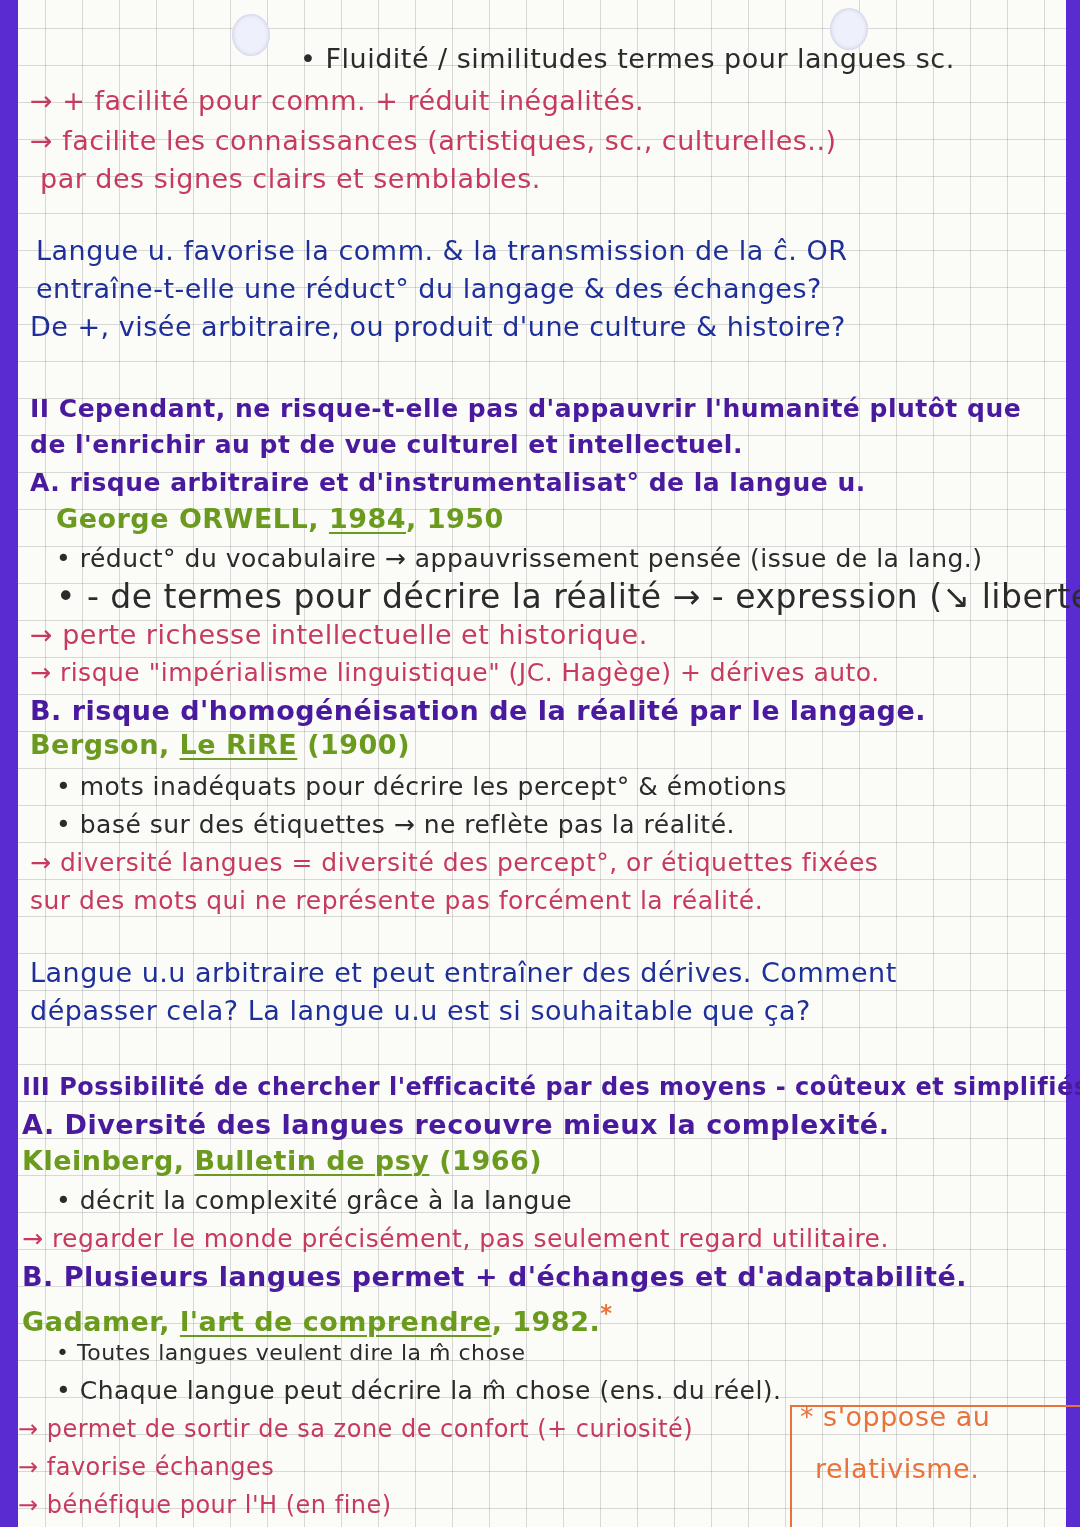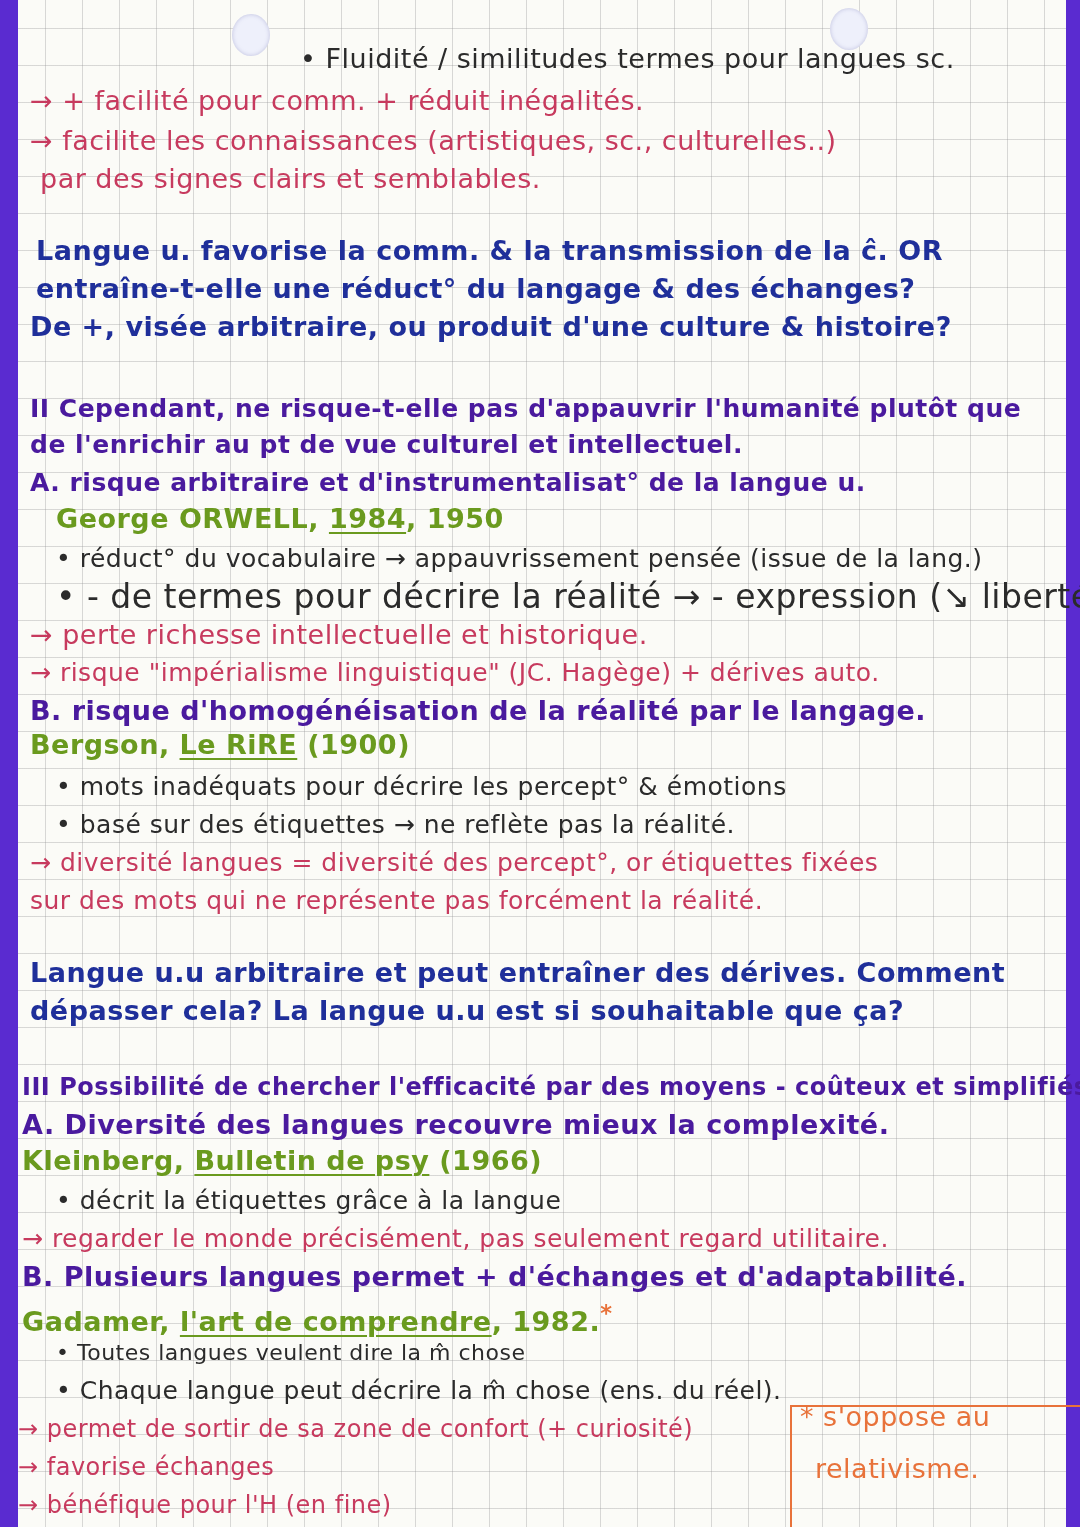--- a/index.html
+++ b/index.html
@@ -17,21 +17,21 @@
     background-size: 37px 37px;
     background-position: 8px 28px;
   }
   .margin-left { position: absolute; left: 0; top: 0; width: 18px; height: 1527px; background: #5a2bd0; }
   .margin-right { position: absolute; right: 0; top: 0; width: 14px; height: 1527px; background: #5a2bd0; }
   .hole { position: absolute; width: 38px; height: 42px; border-radius: 50%;
     background: #eef0fb; box-shadow: inset 0 0 4px rgba(120,120,180,0.4); }
   .line { position: absolute; white-space: nowrap; font-size: 27px; line-height: 34px; letter-spacing: 0.5px; }
   .black { color: #2b2b2b; }
   .pink { color: #c73a5e; font-family: "DejaVu Sans", sans-serif; }
-  .blue { color: #1f2f9a; font-weight: bold; }
+  .blue { color: #1f2f9a; font-weight: normal; }
   .purple { color: #4a1a9e; font-weight: bold; }
   .green { color: #6a9a1e; font-weight: bold; }
   .orange { color: #e8723a; }
   .u { text-decoration: underline; text-decoration-thickness: 2px; text-underline-offset: 4px; }
   .box { position: absolute; left: 790px; top: 1405px; width: 290px; height: 122px;
     border-left: 2px solid #e8723a; border-top: 2px solid #e8723a; }
 </style>
 </head>
 <body>
 
@@ -70,21 +70,21 @@
   <div class="line pink" style="left:30px;top:884px;font-size:25px;">sur des mots qui ne représente pas forcément la réalité.</div>
 
   <div class="line blue" style="left:30px;top:956px;">Langue u.u arbitraire et peut entraîner des dérives. Comment</div>
   <div class="line blue" style="left:30px;top:994px;">dépasser cela? La langue u.u est si souhaitable que ça?</div>
 
   <div class="line purple" style="left:22px;top:1070px;font-size:24px;">III Possibilité de chercher l'efficacité par des moyens - coûteux et simplifiés.</div>
   <div class="line purple" style="left:22px;top:1108px;">A. Diversité des langues recouvre mieux la complexité.</div>
   <div class="line green" style="left:22px;top:1144px;">
     <span>Kleinberg, </span><span class="u">Bulletin de psy</span><span> (1966)</span>
   </div>
-  <div class="line black" style="left:56px;top:1184px;font-size:25px;">• décrit la étiquettes grâce à la langue</div>
+  <div class="line black" style="left:56px;top:1184px;font-size:25px;">• décrit la complexité grâce à la langue</div>
   <div class="line pink" style="left:22px;top:1222px;font-size:25px;">→ regarder le monde précisément, pas seulement regard utilitaire.</div>
   <div class="line purple" style="left:22px;top:1260px;">B. Plusieurs langues permet + d'échanges et d'adaptabilité.</div>
   <div class="line green" style="left:22px;top:1296px;">
     <span>Gadamer, </span><span class="u">l'art de comprendre</span><span>, 1982.</span><sup class="orange">*</sup>
   </div>
   <div class="line black" style="left:56px;top:1336px;font-size:22px;">• Toutes langues veulent dire la m̂ chose</div>
   <div class="line black" style="left:56px;top:1374px;font-size:25px;">• Chaque langue peut décrire la m̂ chose (ens. du réel).</div>
   <div class="line pink" style="left:18px;top:1412px;font-size:24px;">→ permet de sortir de sa zone de confort (+ curiosité)</div>
   <div class="line pink" style="left:18px;top:1450px;font-size:24px;">→ favorise échanges</div>
   <div class="line pink" style="left:18px;top:1488px;font-size:24px;">→ bénéfique pour l'H (en fine)</div>

